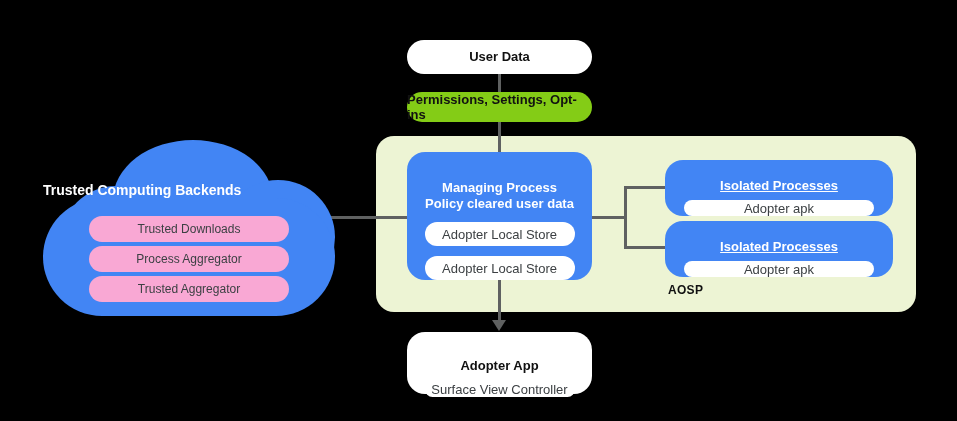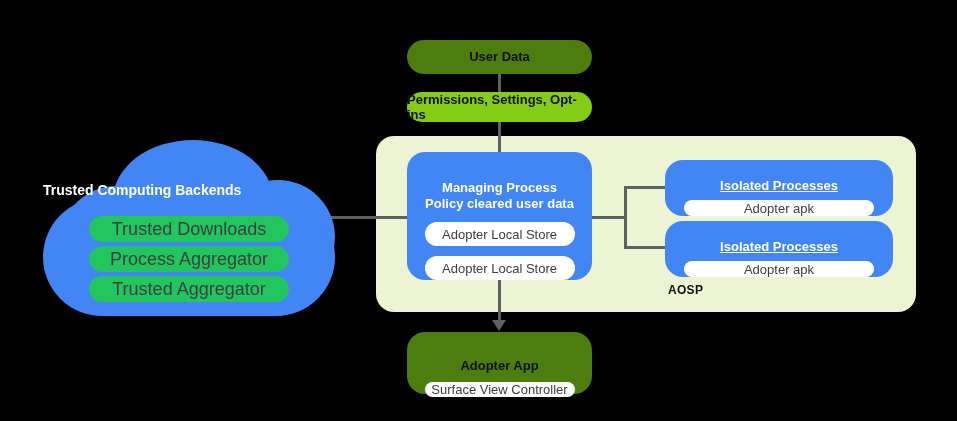--- a/index.html
+++ b/index.html
@@ -94,41 +94,41 @@
     text-align: left;
     color: #ffffff;
     font-size: 14px;
     font-weight: bold;
   }
   .cloud-pill {
     position: absolute;
     left: 46px;
     width: 200px;
     height: 26px;
-    background: #22c55e;
+    background: #f9a8d4;
     border-radius: 13px;
     color: #3c4043;
-    font-size: 18px;
+    font-size: 12px;
     display: flex;
     align-items: center;
     justify-content: center;
   }
   #cloud-pill-0 { top: 76px; }
   #cloud-pill-1 { top: 106px; }
   #cloud-pill-2 { top: 136px; }
 
   
   .box {
     position: absolute;
     border-radius: 18px;
     display: flex;
     flex-direction: column;
     align-items: center;
   }
-  .box-green { background: #4d7c0f; }
+  .box-green { background: #ffffff; }
   .box-blue  { background: #4285f4; }
   .box-lightblue { background: #84cc16; }
 
   .box-title {
     font-size: 13px;
     font-weight: bold;
     text-align: center;
     line-height: 16px;
   }
   .title-dark  { color: #111111; }

